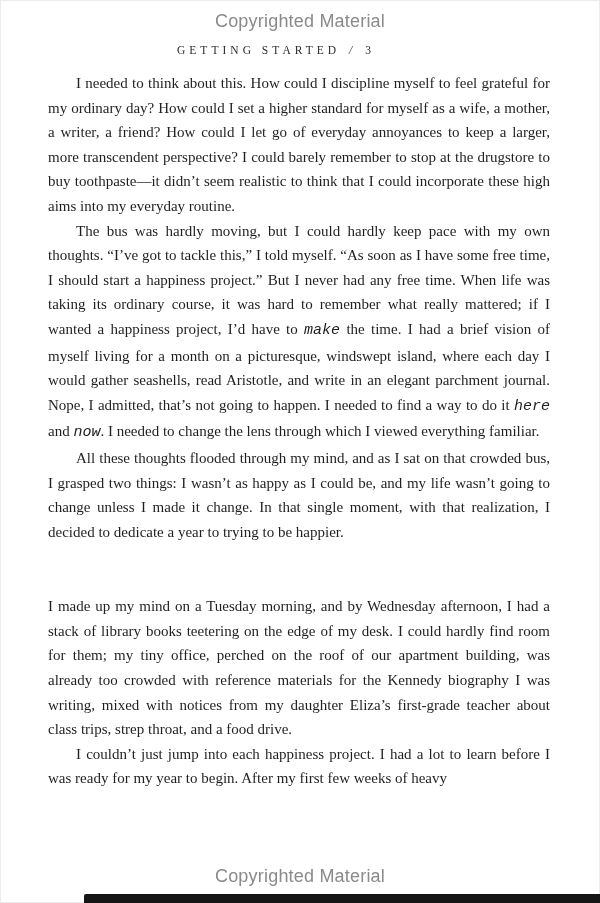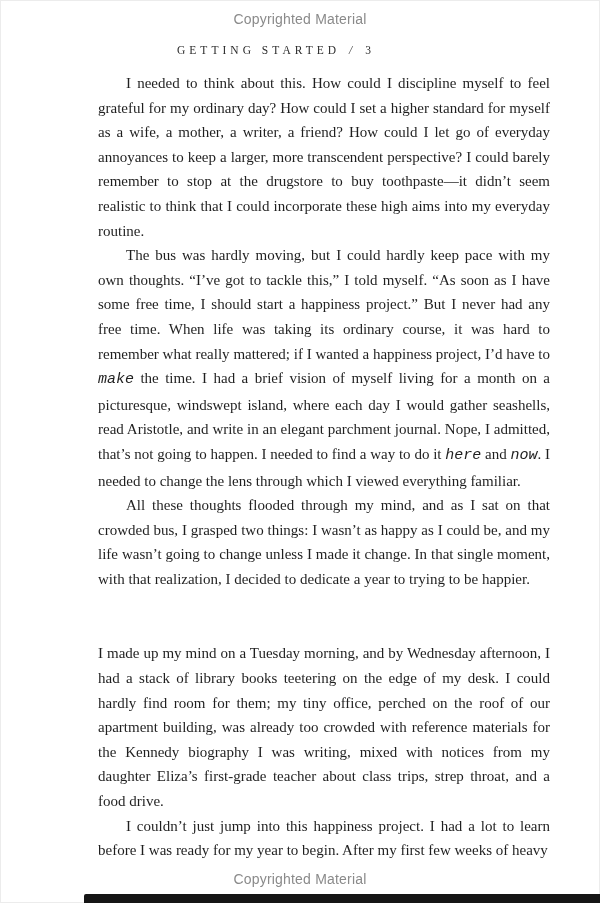--- a/index.html
+++ b/index.html
@@ -14,21 +14,21 @@
     margin: 0 auto;
     background: #ffffff;
     overflow: hidden;
     box-shadow: inset 0 0 0 1px #ececec;
     font-family: "Liberation Serif", serif;
   }
   .banner {
     width: 100%;
     text-align: center;
     font-family: "Liberation Sans", sans-serif;
-    font-size: 14px;
+    font-size: 18px;
     color: #8a8a8a;
     letter-spacing: 0.2px;
   }
   .banner.top {
     padding-top: 11px;
     height: 20px;
   }
   .banner.bottom {
     position: absolute;
     bottom: 16px;
@@ -41,21 +41,21 @@
     font-size: 11.5px;
     color: #2b2b2b;
     letter-spacing: 0.35em;
     white-space: nowrap;
   }
   .running-header .sep {
     font-style: italic;
     margin: 0 2px;
   }
   .body-text {
-    margin: 15px 50px 0 98px;
+    margin: 15px 50px 0 48px;
     font-size: 15px;
     line-height: 24.6px;
     text-align: justify;
     color: #1f1f1f;
   }
   .body-text p {
     margin: 0;
     padding: 0;
   }
   .body-text p.indent {
@@ -90,20 +90,20 @@
     <span>GETTING STARTED</span>
     <span class="sep">/</span>
     <span>3</span>
   </div>
 
   <div class="body-text" id="paragraphs">
       <p class="indent"><span>I needed to think about this. How could I discipline myself to feel grateful for my ordinary day? How could I set a higher standard for myself as a wife, a mother, a writer, a friend? How could I let go of everyday annoyances to keep a larger, more transcendent perspective? I could barely remember to stop at the drugstore to buy toothpaste—it didn’t seem realistic to think that I could incorporate these high aims into my everyday routine.</span></p>
       <p class="indent"><span>The bus was hardly moving, but I could hardly keep pace with my own thoughts. “I’ve got to tackle this,” I told myself. “As soon as I have some free time, I should start a happiness project.” But I never had any free time. When life was taking its ordinary course, it was hard to remember what really mattered; if I wanted a happiness project, I’d have to </span><em>make</em><span> the time. I had a brief vision of myself living for a month on a picturesque, windswept island, where each day I would gather seashells, read Aristotle, and write in an elegant parchment journal. Nope, I admitted, that’s not going to happen. I needed to find a way to do it </span><em>here</em><span> and </span><em>now</em><span>. I needed to change the lens through which I viewed everything familiar.</span></p>
       <p class="indent"><span>All these thoughts flooded through my mind, and as I sat on that crowded bus, I grasped two things: I wasn’t as happy as I could be, and my life wasn’t going to change unless I made it change. In that single moment, with that realization, I decided to dedicate a year to trying to be happier.</span></p>
       <p class="section-start"><span>I made up my mind on a Tuesday morning, and by Wednesday afternoon, I had a stack of library books teetering on the edge of my desk. I could hardly find room for them; my tiny office, perched on the roof of our apartment building, was already too crowded with reference materials for the Kennedy biography I was writing, mixed with notices from my daughter Eliza’s first-grade teacher about class trips, strep throat, and a food drive.</span></p>
-      <p class="indent"><span>I couldn’t just jump into this happiness project. I had a lot to learn before I was ready for my year to begin. After my first few weeks of heavy</span></p>
+      <p class="indent"><span>I couldn’t just jump into each happiness project. I had a lot to learn before I was ready for my year to begin. After my first few weeks of heavy</span></p>
     </div>
 
   <div class="banner bottom">Copyrighted Material</div>
 
   <div class="bottom-bar"></div>
 
 </div>
 
 </body></html>

